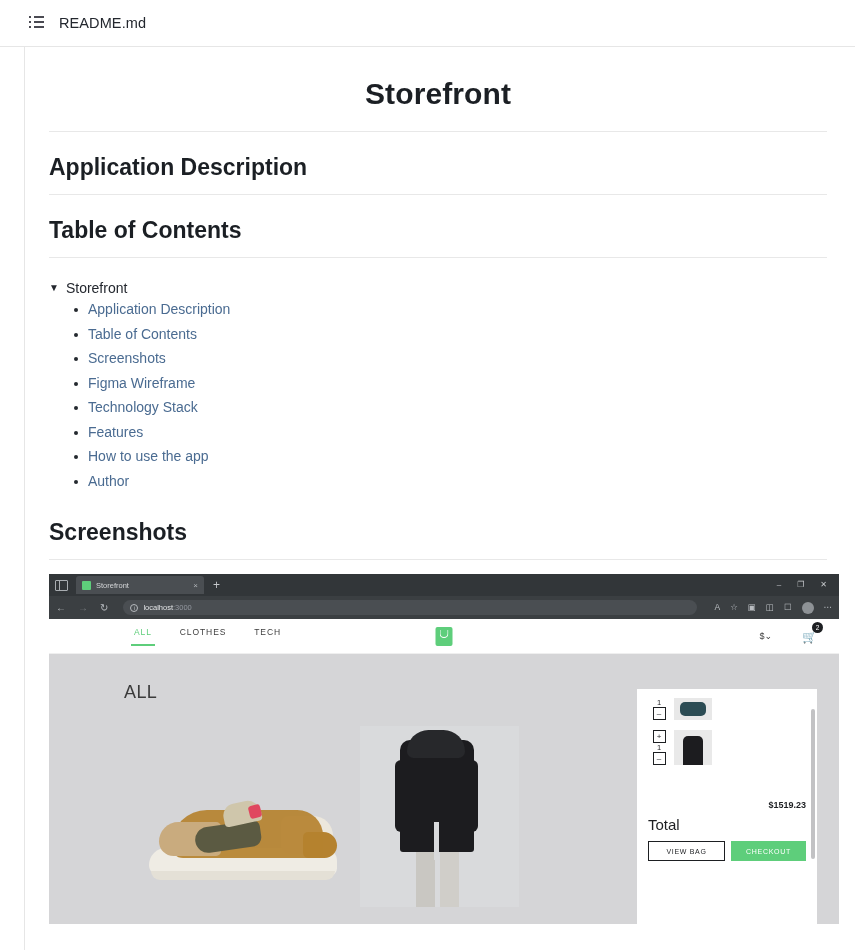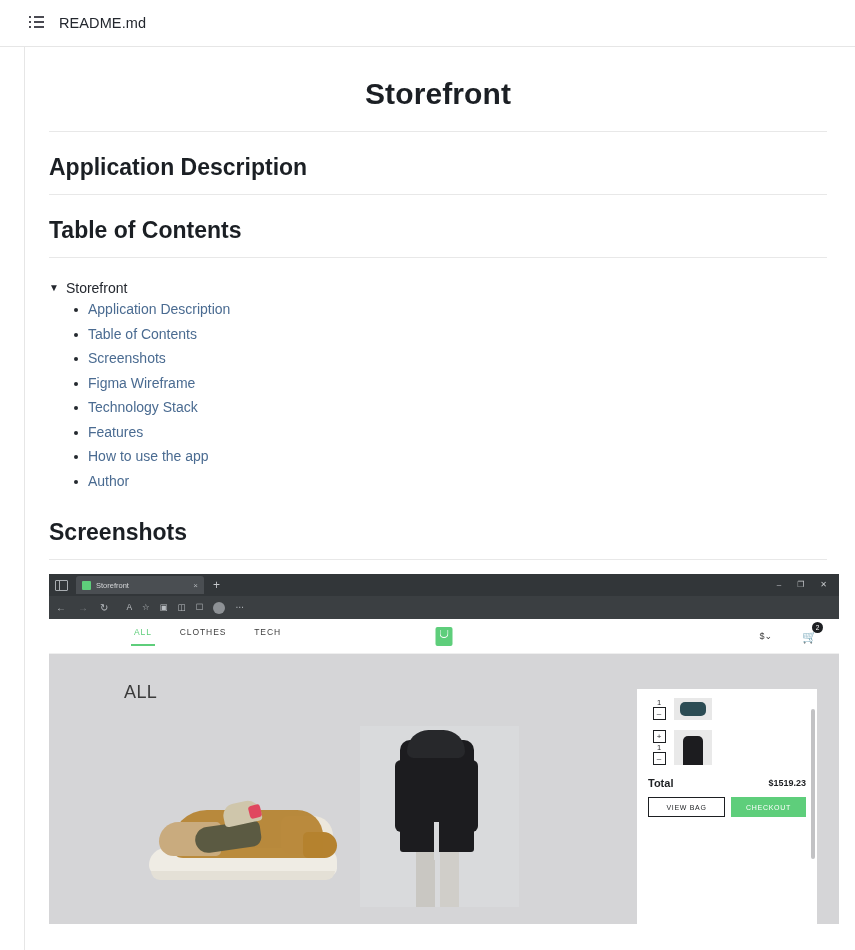--- a/index.html
+++ b/index.html
@@ -332,21 +332,21 @@
     background: #1c1c1f; border-radius: 5px 5px 2px 2px;
   }
   .tc-leg {
     position: absolute; left: 13px; top: 38px; width: 12px; height: 20px;
     background: #c9c7c2;
   }
   .cart-total {
     display: flex; justify-content: space-between; align-items: center;
     margin-top: 12px;
   }
-  .ct-label { font-size: 11px; font-weight: 700; color: #1d1f22; }
+  .ct-label { font-size: 15px; font-weight: 400; color: #1d1f22; margin-top: 39px; }
   .ct-value { font-size: 9px; font-weight: 700; color: #1d1f22; }
   .cart-btns { display: flex; gap: 6px; margin-top: 8px; }
   .btn {
     flex: 1; height: 20px; display: flex; align-items: center; justify-content: center;
     font-size: 7px; letter-spacing: .7px;
   }
   .btn.outline { border: 1px solid #1d1f22; color: #1d1f22; background: #fff; }
   .btn.primary { background: #5ece7b; color: #ffffff; }
   .cart-sep { height: 10px; }
 </style>
@@ -408,20 +408,24 @@
           <span>–</span>
           <span>❐</span>
           <span>✕</span>
         </div>
       </div>
 
       <div class="bz-navbar">
         <span class="bz-navbtn">←</span>
         <span class="bz-navbtn dim">→</span>
         <span class="bz-navbtn">↻</span>
+        <div class="bz-url">
+          <span class="bz-infoicon">i</span>
+          <span class="bz-urltext"><span>localhost</span><span class="dimpart">:3000</span></span>
+        </div>
         <div class="bz-toolicons">
           <span>A</span>
           <span>☆</span>
           <span>▣</span>
           <span>◫</span>
           <span>☐</span>
           <span class="bz-avatar"></span>
           <span>⋯</span>
         </div>
       </div>

